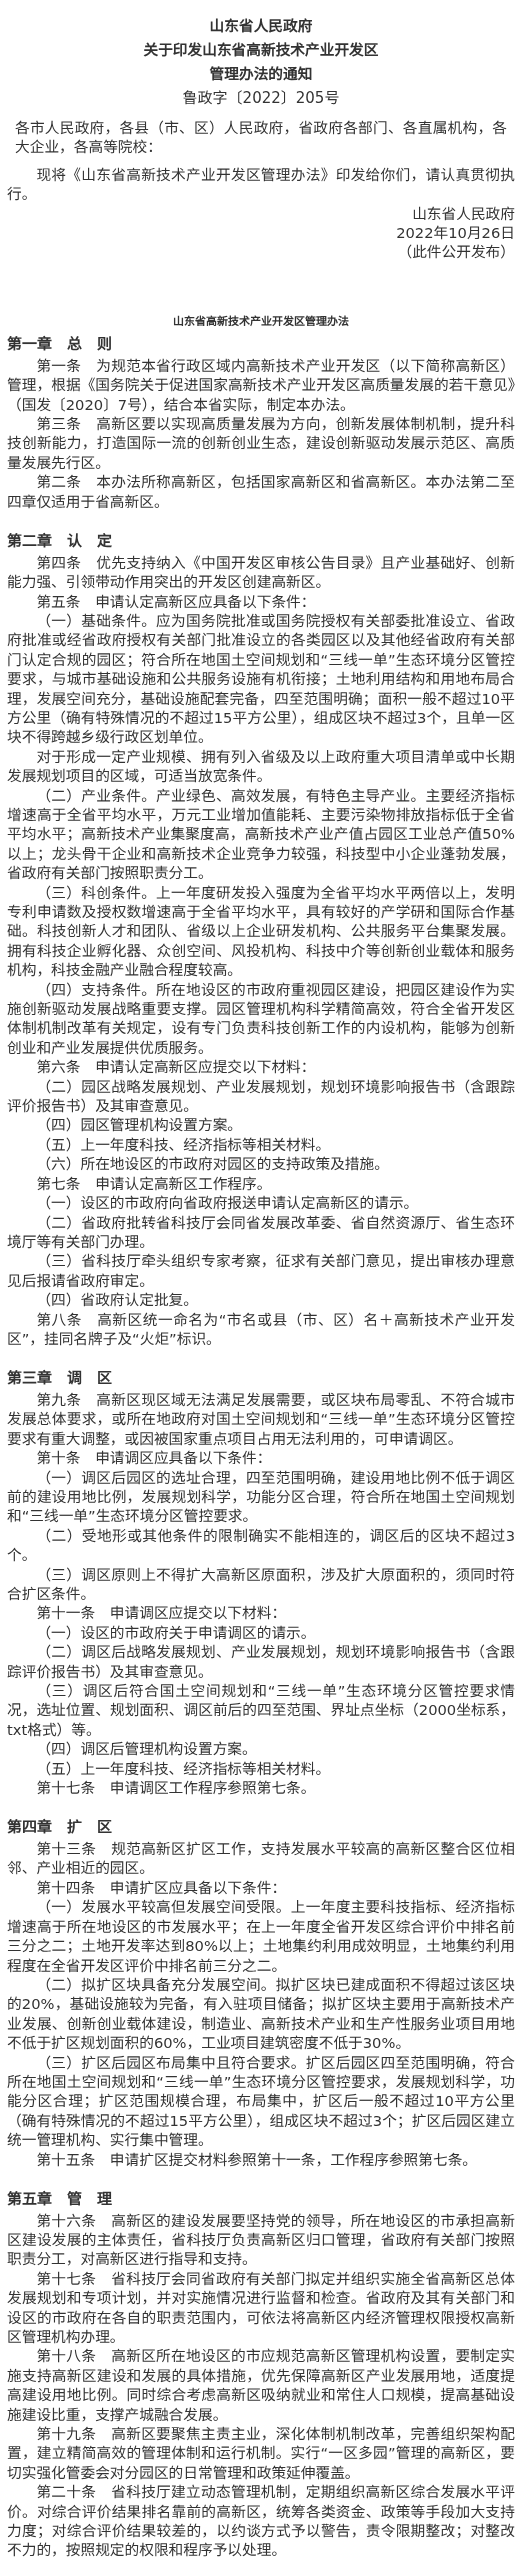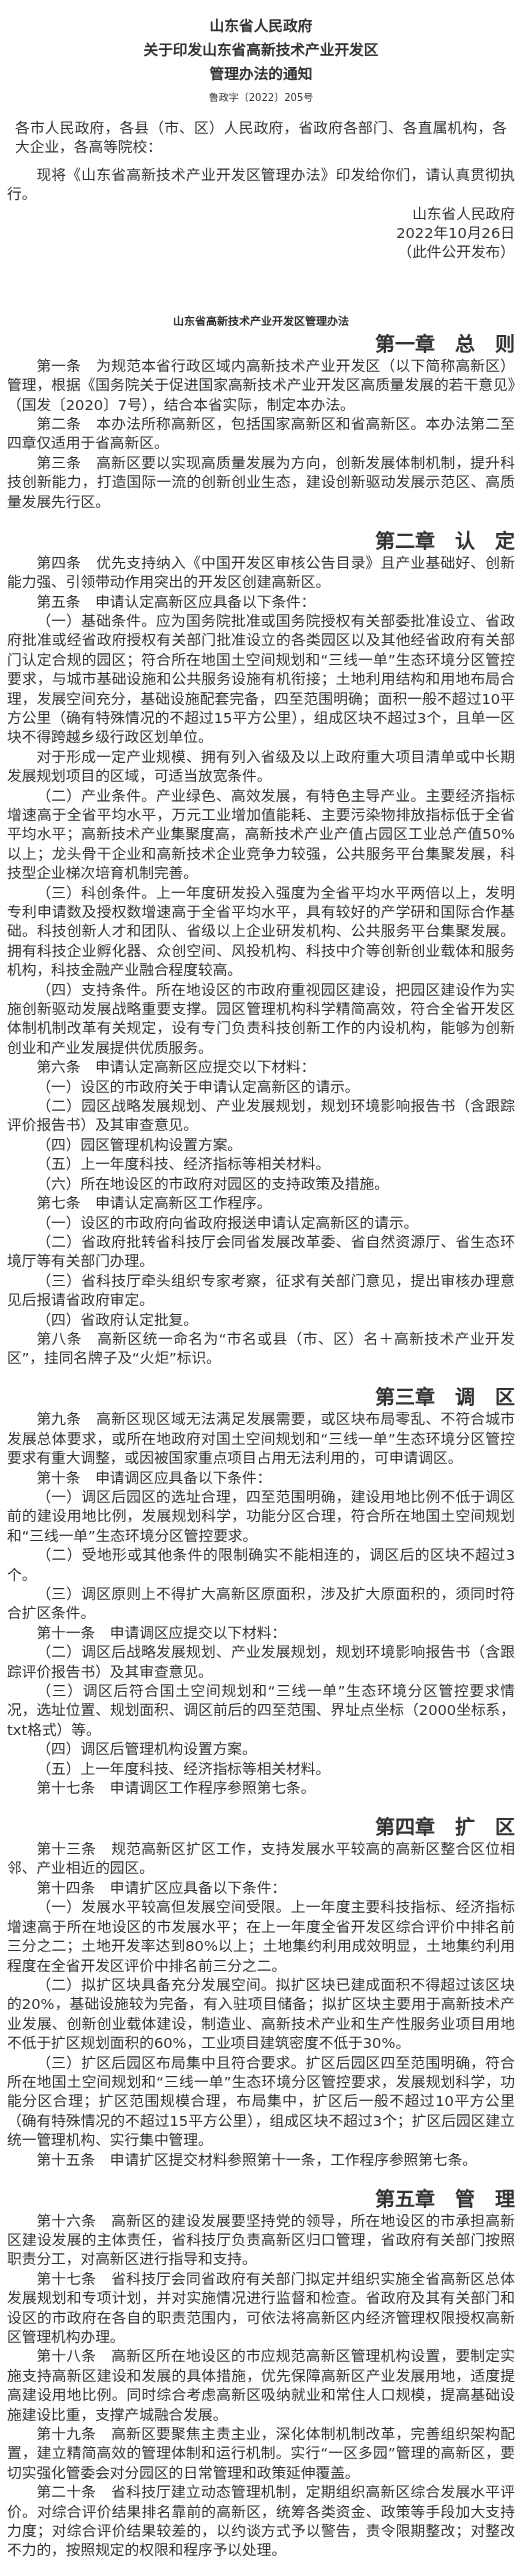--- a/index.html
+++ b/index.html
@@ -21,21 +21,21 @@
     text-align: justify;
   }
   .notice-title-line {
     text-align: center;
     font-weight: bold;
     font-size: 14.7px;
     line-height: 24px;
   }
   .doc-number {
     text-align: center;
-    font-size: 10px;
+    font-size: 15px;
     line-height: 24px;
     margin-bottom: 3.1px;
   }
   .para {
     margin: 0;
     text-indent: 2em;
   }
   .para-noindent {
     margin: 8px;
     text-indent: 0;
@@ -45,23 +45,23 @@
     line-height: 19.4px;
   }
   .measures-title {
     margin-top: 48px;
     text-align: center;
     font-weight: bold;
     font-size: 11px;
     line-height: 23px;
   }
   .chapter-heading {
-    text-align: right;
+    text-align: left;
     font-weight: bold;
-    font-size: 20px;
+    font-size: 15px;
     line-height: 23px;
     margin-top: 18.6px;
   }
   .chapter-heading:first-child {
     margin-top: 0;
   }
 </style>
 </head>
 <body>
 
@@ -81,49 +81,49 @@
     <div class="sign-line">山东省人民政府</div>
     <div class="sign-line">2022年10月26日</div>
     <div class="sign-line">（此件公开发布）</div>
   </div>
 
   <div class="measures-title">山东省高新技术产业开发区管理办法</div>
 
   <div id="measures-chapters">
       <div class="chapter-heading">第一章　总　则</div>
       <p class="para">第一条　为规范本省行政区域内高新技术产业开发区（以下简称高新区）管理，根据《国务院关于促进国家高新技术产业开发区高质量发展的若干意见》（国发〔2020〕7号），结合本省实际，制定本办法。</p>
+      <p class="para">第三条　高新区要以实现高质量发展为方向，创新发展体制机制，提升科技创新能力，打造国际一流的创新创业生态，建设创新驱动发展示范区、高质量发展先行区。</p>
       <p class="para">第二条　本办法所称高新区，包括国家高新区和省高新区。本办法第二至四章仅适用于省高新区。</p>
-      <p class="para">第三条　高新区要以实现高质量发展为方向，创新发展体制机制，提升科技创新能力，打造国际一流的创新创业生态，建设创新驱动发展示范区、高质量发展先行区。</p>
       <div class="chapter-heading">第二章　认　定</div>
       <p class="para">第四条　优先支持纳入《中国开发区审核公告目录》且产业基础好、创新能力强、引领带动作用突出的开发区创建高新区。</p>
       <p class="para">第五条　申请认定高新区应具备以下条件：</p>
       <p class="para">（一）基础条件。应为国务院批准或国务院授权有关部委批准设立、省政府批准或经省政府授权有关部门批准设立的各类园区以及其他经省政府有关部门认定合规的园区；符合所在地国土空间规划和“三线一单”生态环境分区管控要求，与城市基础设施和公共服务设施有机衔接；土地利用结构和用地布局合理，发展空间充分，基础设施配套完备，四至范围明确；面积一般不超过10平方公里（确有特殊情况的不超过15平方公里），组成区块不超过3个，且单一区块不得跨越乡级行政区划单位。</p>
       <p class="para">对于形成一定产业规模、拥有列入省级及以上政府重大项目清单或中长期发展规划项目的区域，可适当放宽条件。</p>
-      <p class="para">（二）产业条件。产业绿色、高效发展，有特色主导产业。主要经济指标增速高于全省平均水平，万元工业增加值能耗、主要污染物排放指标低于全省平均水平；高新技术产业集聚度高，高新技术产业产值占园区工业总产值50%以上；龙头骨干企业和高新技术企业竞争力较强，公共服务平台集聚发展，科技型企业梯次培育机制完善。</p>
+      <p class="para">（二）产业条件。产业绿色、高效发展，有特色主导产业。主要经济指标增速高于全省平均水平，万元工业增加值能耗、主要污染物排放指标低于全省平均水平；高新技术产业集聚度高，高新技术产业产值占园区工业总产值50%以上；龙头骨干企业和高新技术企业竞争力较强，科技型中小企业蓬勃发展，省政府有关部门按照职责分工。</p>
       <p class="para">（三）科创条件。上一年度研发投入强度为全省平均水平两倍以上，发明专利申请数及授权数增速高于全省平均水平，具有较好的产学研和国际合作基础。科技创新人才和团队、省级以上企业研发机构、公共服务平台集聚发展。拥有科技企业孵化器、众创空间、风投机构、科技中介等创新创业载体和服务机构，科技金融产业融合程度较高。</p>
       <p class="para">（四）支持条件。所在地设区的市政府重视园区建设，把园区建设作为实施创新驱动发展战略重要支撑。园区管理机构科学精简高效，符合全省开发区体制机制改革有关规定，设有专门负责科技创新工作的内设机构，能够为创新创业和产业发展提供优质服务。</p>
       <p class="para">第六条　申请认定高新区应提交以下材料：</p>
-      <p class="para">（一）设区的市政府关于申请认定高新区的请示。</p>
       <p class="para">（二）园区战略发展规划、产业发展规划，规划环境影响报告书（含跟踪评价报告书）及其审查意见。</p>
       <p class="para">（四）园区管理机构设置方案。</p>
       <p class="para">（五）上一年度科技、经济指标等相关材料。</p>
       <p class="para">（六）所在地设区的市政府对园区的支持政策及措施。</p>
       <p class="para">第七条　申请认定高新区工作程序。</p>
       <p class="para">（一）设区的市政府向省政府报送申请认定高新区的请示。</p>
       <p class="para">（二）省政府批转省科技厅会同省发展改革委、省自然资源厅、省生态环境厅等有关部门办理。</p>
       <p class="para">（三）省科技厅牵头组织专家考察，征求有关部门意见，提出审核办理意见后报请省政府审定。</p>
       <p class="para">（四）省政府认定批复。</p>
       <p class="para">第八条　高新区统一命名为“市名或县（市、区）名＋高新技术产业开发区”，挂同名牌子及“火炬”标识。</p>
       <div class="chapter-heading">第三章　调　区</div>
       <p class="para">第九条　高新区现区域无法满足发展需要，或区块布局零乱、不符合城市发展总体要求，或所在地政府对国土空间规划和“三线一单”生态环境分区管控要求有重大调整，或因被国家重点项目占用无法利用的，可申请调区。</p>
       <p class="para">第十条　申请调区应具备以下条件：</p>
       <p class="para">（一）调区后园区的选址合理，四至范围明确，建设用地比例不低于调区前的建设用地比例，发展规划科学，功能分区合理，符合所在地国土空间规划和“三线一单”生态环境分区管控要求。</p>
       <p class="para">（二）受地形或其他条件的限制确实不能相连的，调区后的区块不超过3个。</p>
       <p class="para">（三）调区原则上不得扩大高新区原面积，涉及扩大原面积的，须同时符合扩区条件。</p>
       <p class="para">第十一条　申请调区应提交以下材料：</p>
+      <p class="para">（一）设区的市政府关于申请调区的请示。</p>
       <p class="para">（二）调区后战略发展规划、产业发展规划，规划环境影响报告书（含跟踪评价报告书）及其审查意见。</p>
       <p class="para">（三）调区后符合国土空间规划和“三线一单”生态环境分区管控要求情况，选址位置、规划面积、调区前后的四至范围、界址点坐标（2000坐标系，txt格式）等。</p>
       <p class="para">（四）调区后管理机构设置方案。</p>
       <p class="para">（五）上一年度科技、经济指标等相关材料。</p>
       <p class="para">第十七条　申请调区工作程序参照第七条。</p>
       <div class="chapter-heading">第四章　扩　区</div>
       <p class="para">第十三条　规范高新区扩区工作，支持发展水平较高的高新区整合区位相邻、产业相近的园区。</p>
       <p class="para">第十四条　申请扩区应具备以下条件：</p>
       <p class="para">（一）发展水平较高但发展空间受限。上一年度主要科技指标、经济指标增速高于所在地设区的市发展水平；在上一年度全省开发区综合评价中排名前三分之二；土地开发率达到80%以上；土地集约利用成效明显，土地集约利用程度在全省开发区评价中排名前三分之二。</p>
       <p class="para">（二）拟扩区块具备充分发展空间。拟扩区块已建成面积不得超过该区块的20%，基础设施较为完备，有入驻项目储备；拟扩区块主要用于高新技术产业发展、创新创业载体建设，制造业、高新技术产业和生产性服务业项目用地不低于扩区规划面积的60%，工业项目建筑密度不低于30%。</p>

